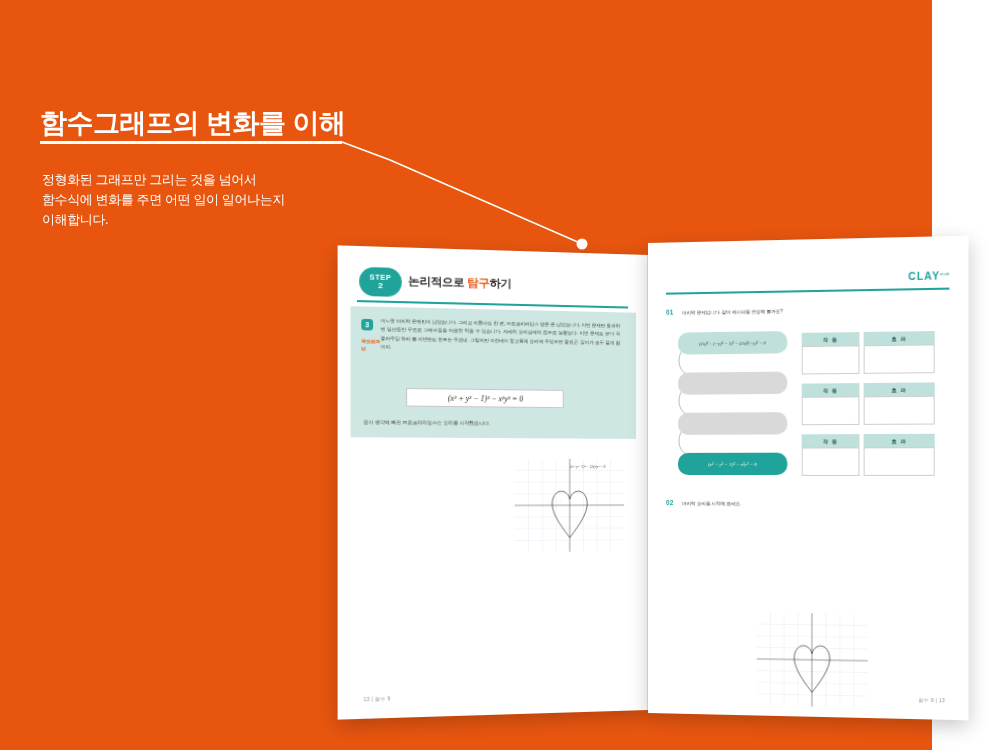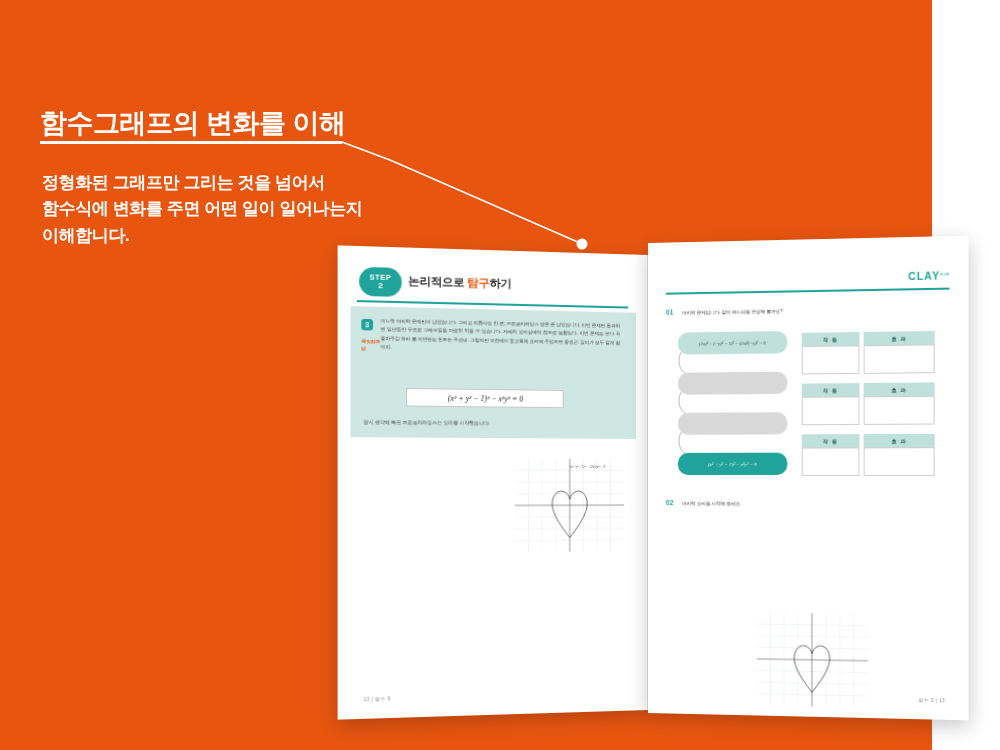--- a/index.html
+++ b/index.html
@@ -27,22 +27,22 @@
   .headline-underline {
     position: absolute;
     left: 40px; top: 141px;
     width: 302px; height: 3px;
     background: #ffffff;
   }
   .subcopy {
     position: absolute;
     left: 42px; top: 170px;
     color: #ffffff;
-    font-size: 17px;
-    font-weight: bold;
+    font-size: 13px;
+    font-weight: normal;
     line-height: 1.55;
     letter-spacing: -0.4px;
     white-space: pre-line;
   }
 
   
   .connector { position: absolute; left: 0; top: 0; width: 1000px; height: 750px; pointer-events: none; }
 
   
   #book {

